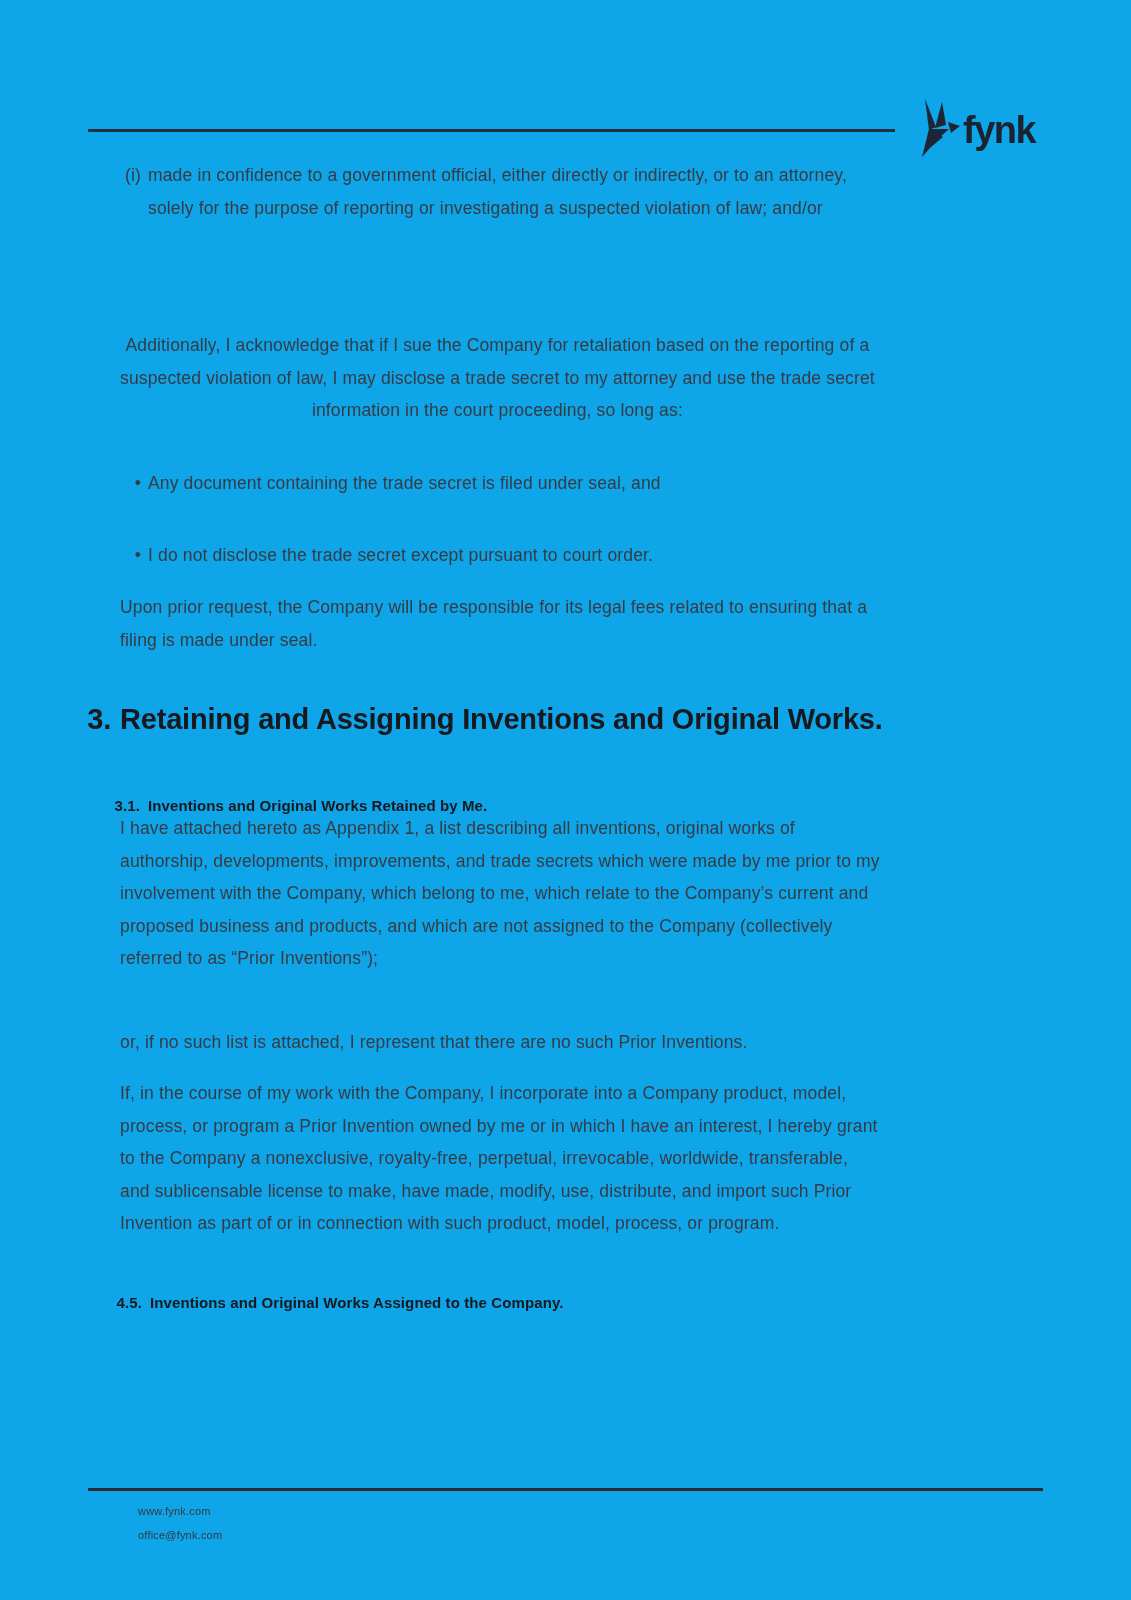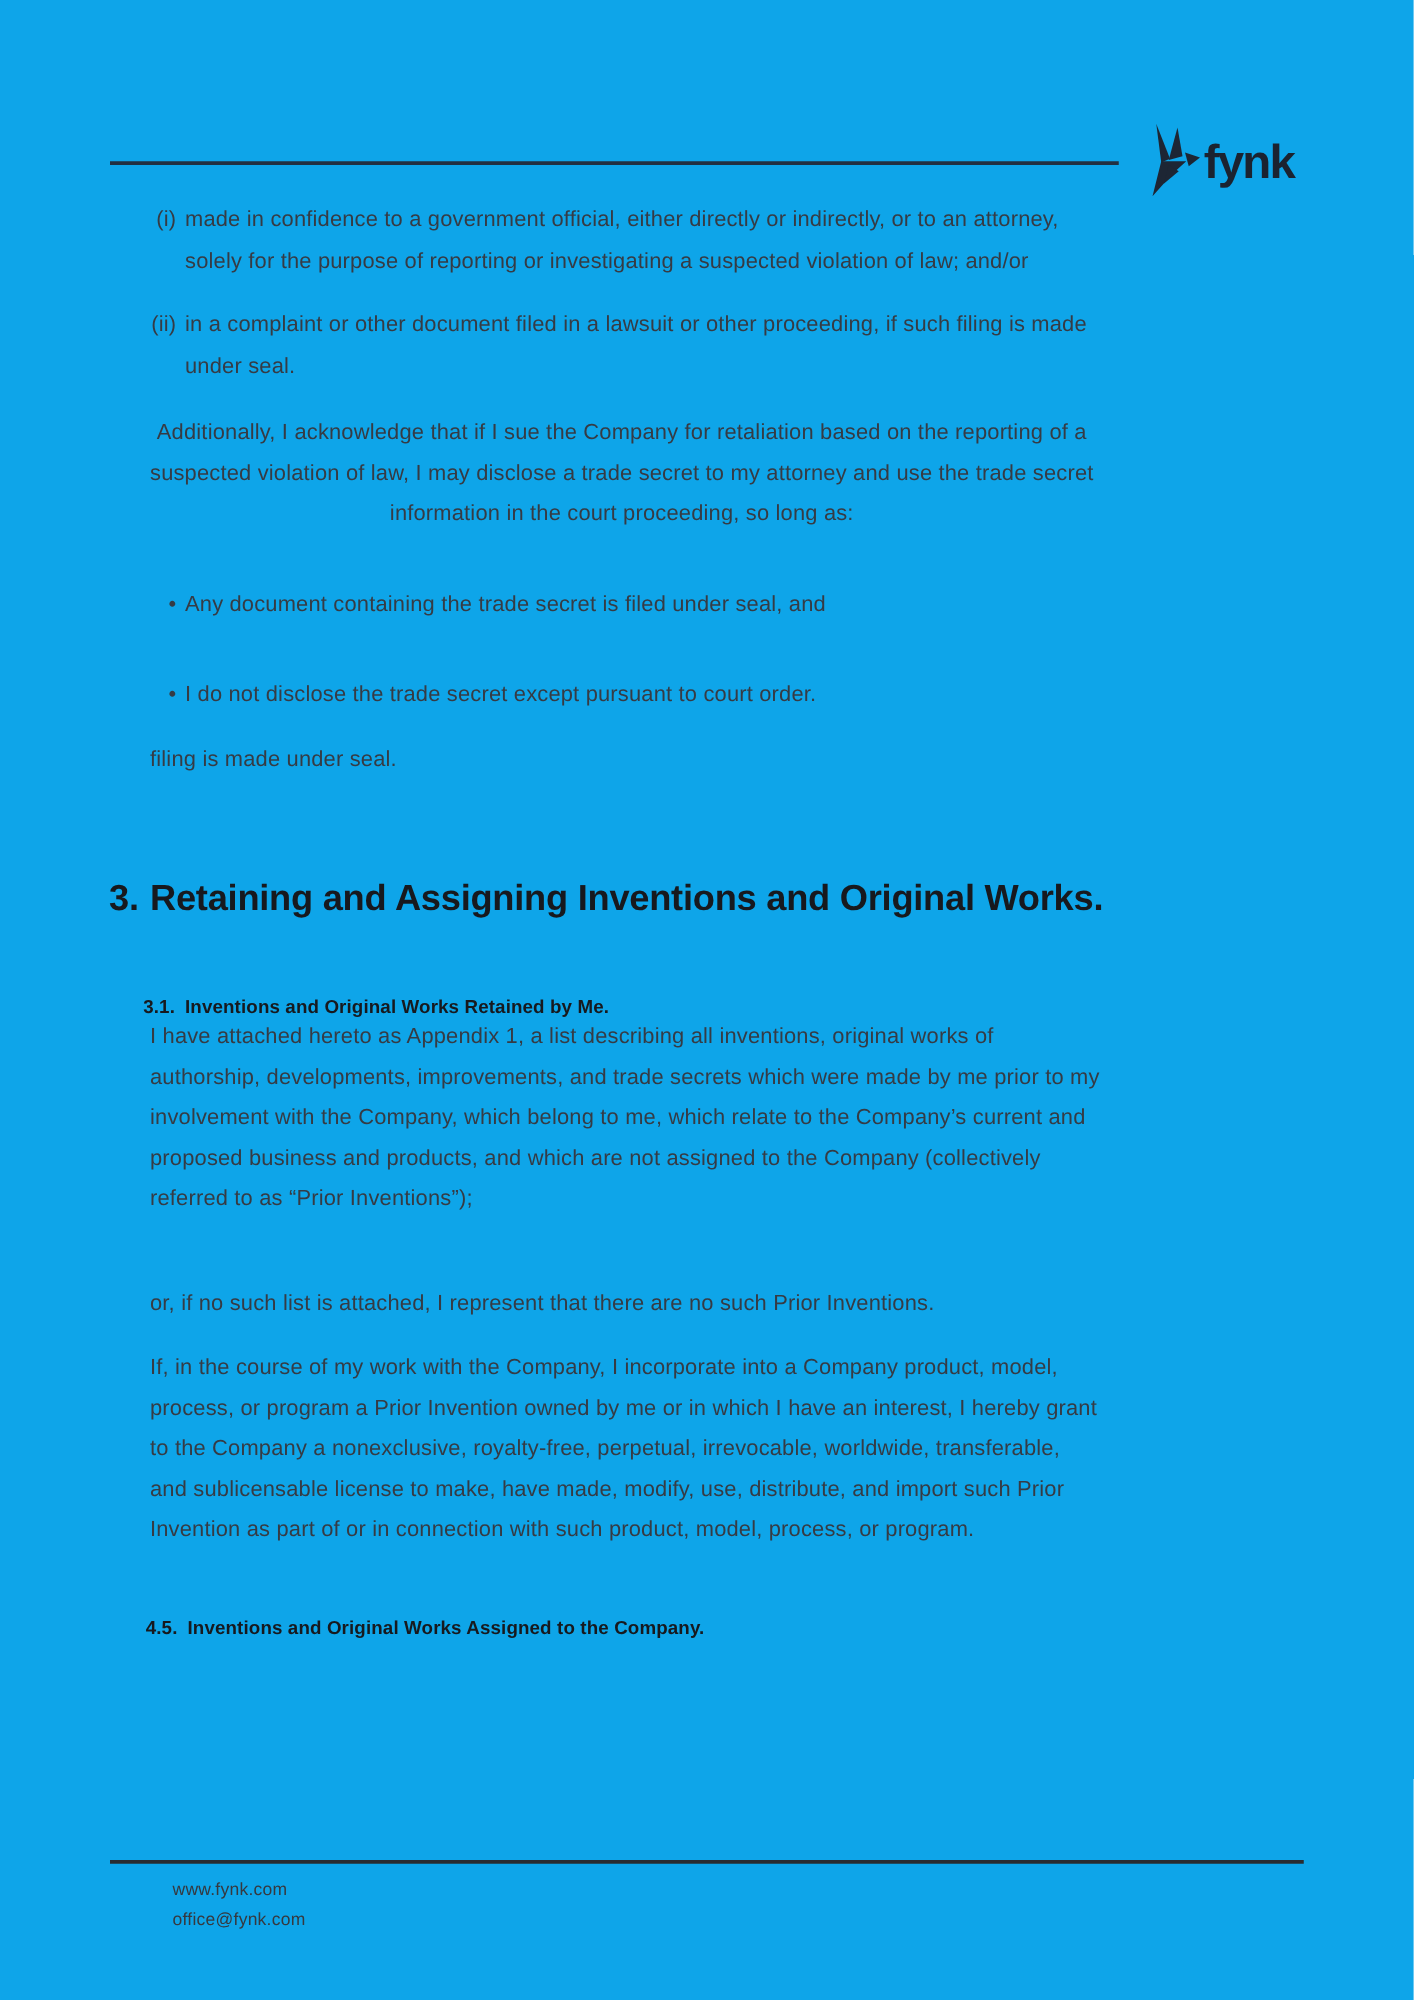--- a/index.html
+++ b/index.html
@@ -40,21 +40,21 @@
   .h2{
     position:absolute;
     font-size:15px;font-weight:bold;color:#17191e;
     letter-spacing:0.1px;line-height:24px;white-space:nowrap;
   }
   .h2 .marker{margin-right:8px;line-height:24px;}
   
   .footer-rule{position:absolute;left:88px;top:1488px;width:955px;height:3px;background:#292c31;}
   .footer-line{
     position:absolute;left:138px;
-    font-size:14px;color:#36393f;letter-spacing:0.2px;line-height:22px;white-space:nowrap;
+    font-size:11px;color:#36393f;letter-spacing:0.2px;line-height:22px;white-space:nowrap;
   }
 </style>
 </head>
 <body>
 
 <div class="page">
 
   <div class="top-rule"></div>
   <svg class="logo-bird" width="46" height="62" viewBox="0 0 46 62" aria-hidden="true">
     <g fill="#1d2634">
@@ -68,27 +68,20 @@
   <div class="wordmark">fynk</div>
 
   <div class="block" style="left:148px;top:159px;">
     <span class="marker">(i)</span>
     <div>
         <div class="line">made in confidence to a government official, either directly or indirectly, or to an attorney,</div>
         <div class="line">solely for the purpose of reporting or investigating a suspected violation of law; and/or</div>
       </div>
   </div>
 
-  <div class="block" style="left:148px;top:243px;">
-    <span class="marker">(ii)</span>
-    <div>
-        <div class="line">in a complaint or other document filed in a lawsuit or other proceeding, if such filing is made</div>
-        <div class="line">under seal.</div>
-      </div>
-  </div>
 
   <div class="block" style="left:120px;top:329px;text-align:center;">
     <div>
         <div class="line">Additionally, I acknowledge that if I sue the Company for retaliation based on the reporting of a</div>
         <div class="line">suspected violation of law, I may disclose a trade secret to my attorney and use the trade secret</div>
         <div class="line">information in the court proceeding, so long as:</div>
       </div>
   </div>
 
   <div class="block" style="left:148px;top:467px;">
@@ -100,20 +93,21 @@
 
   <div class="block" style="left:148px;top:539px;">
     <span class="marker">•</span>
     <div>
         <div class="line">I do not disclose the trade secret except pursuant to court order.</div>
       </div>
   </div>
 
   <div class="block" style="left:120px;top:591px;">
     <div>
+        <div class="line">Upon prior request, the Company will be responsible for its legal fees related to ensuring that a</div>
         <div class="line">filing is made under seal.</div>
       </div>
   </div>
 
   <div class="h1">
     <span class="marker">3.</span><span>Retaining and Assigning Inventions and Original Works.</span>
   </div>
 
   <div class="h2" style="left:148px;top:794px;">
     <span class="marker">3.1.</span><span>Inventions and Original Works Retained by Me.</span>

